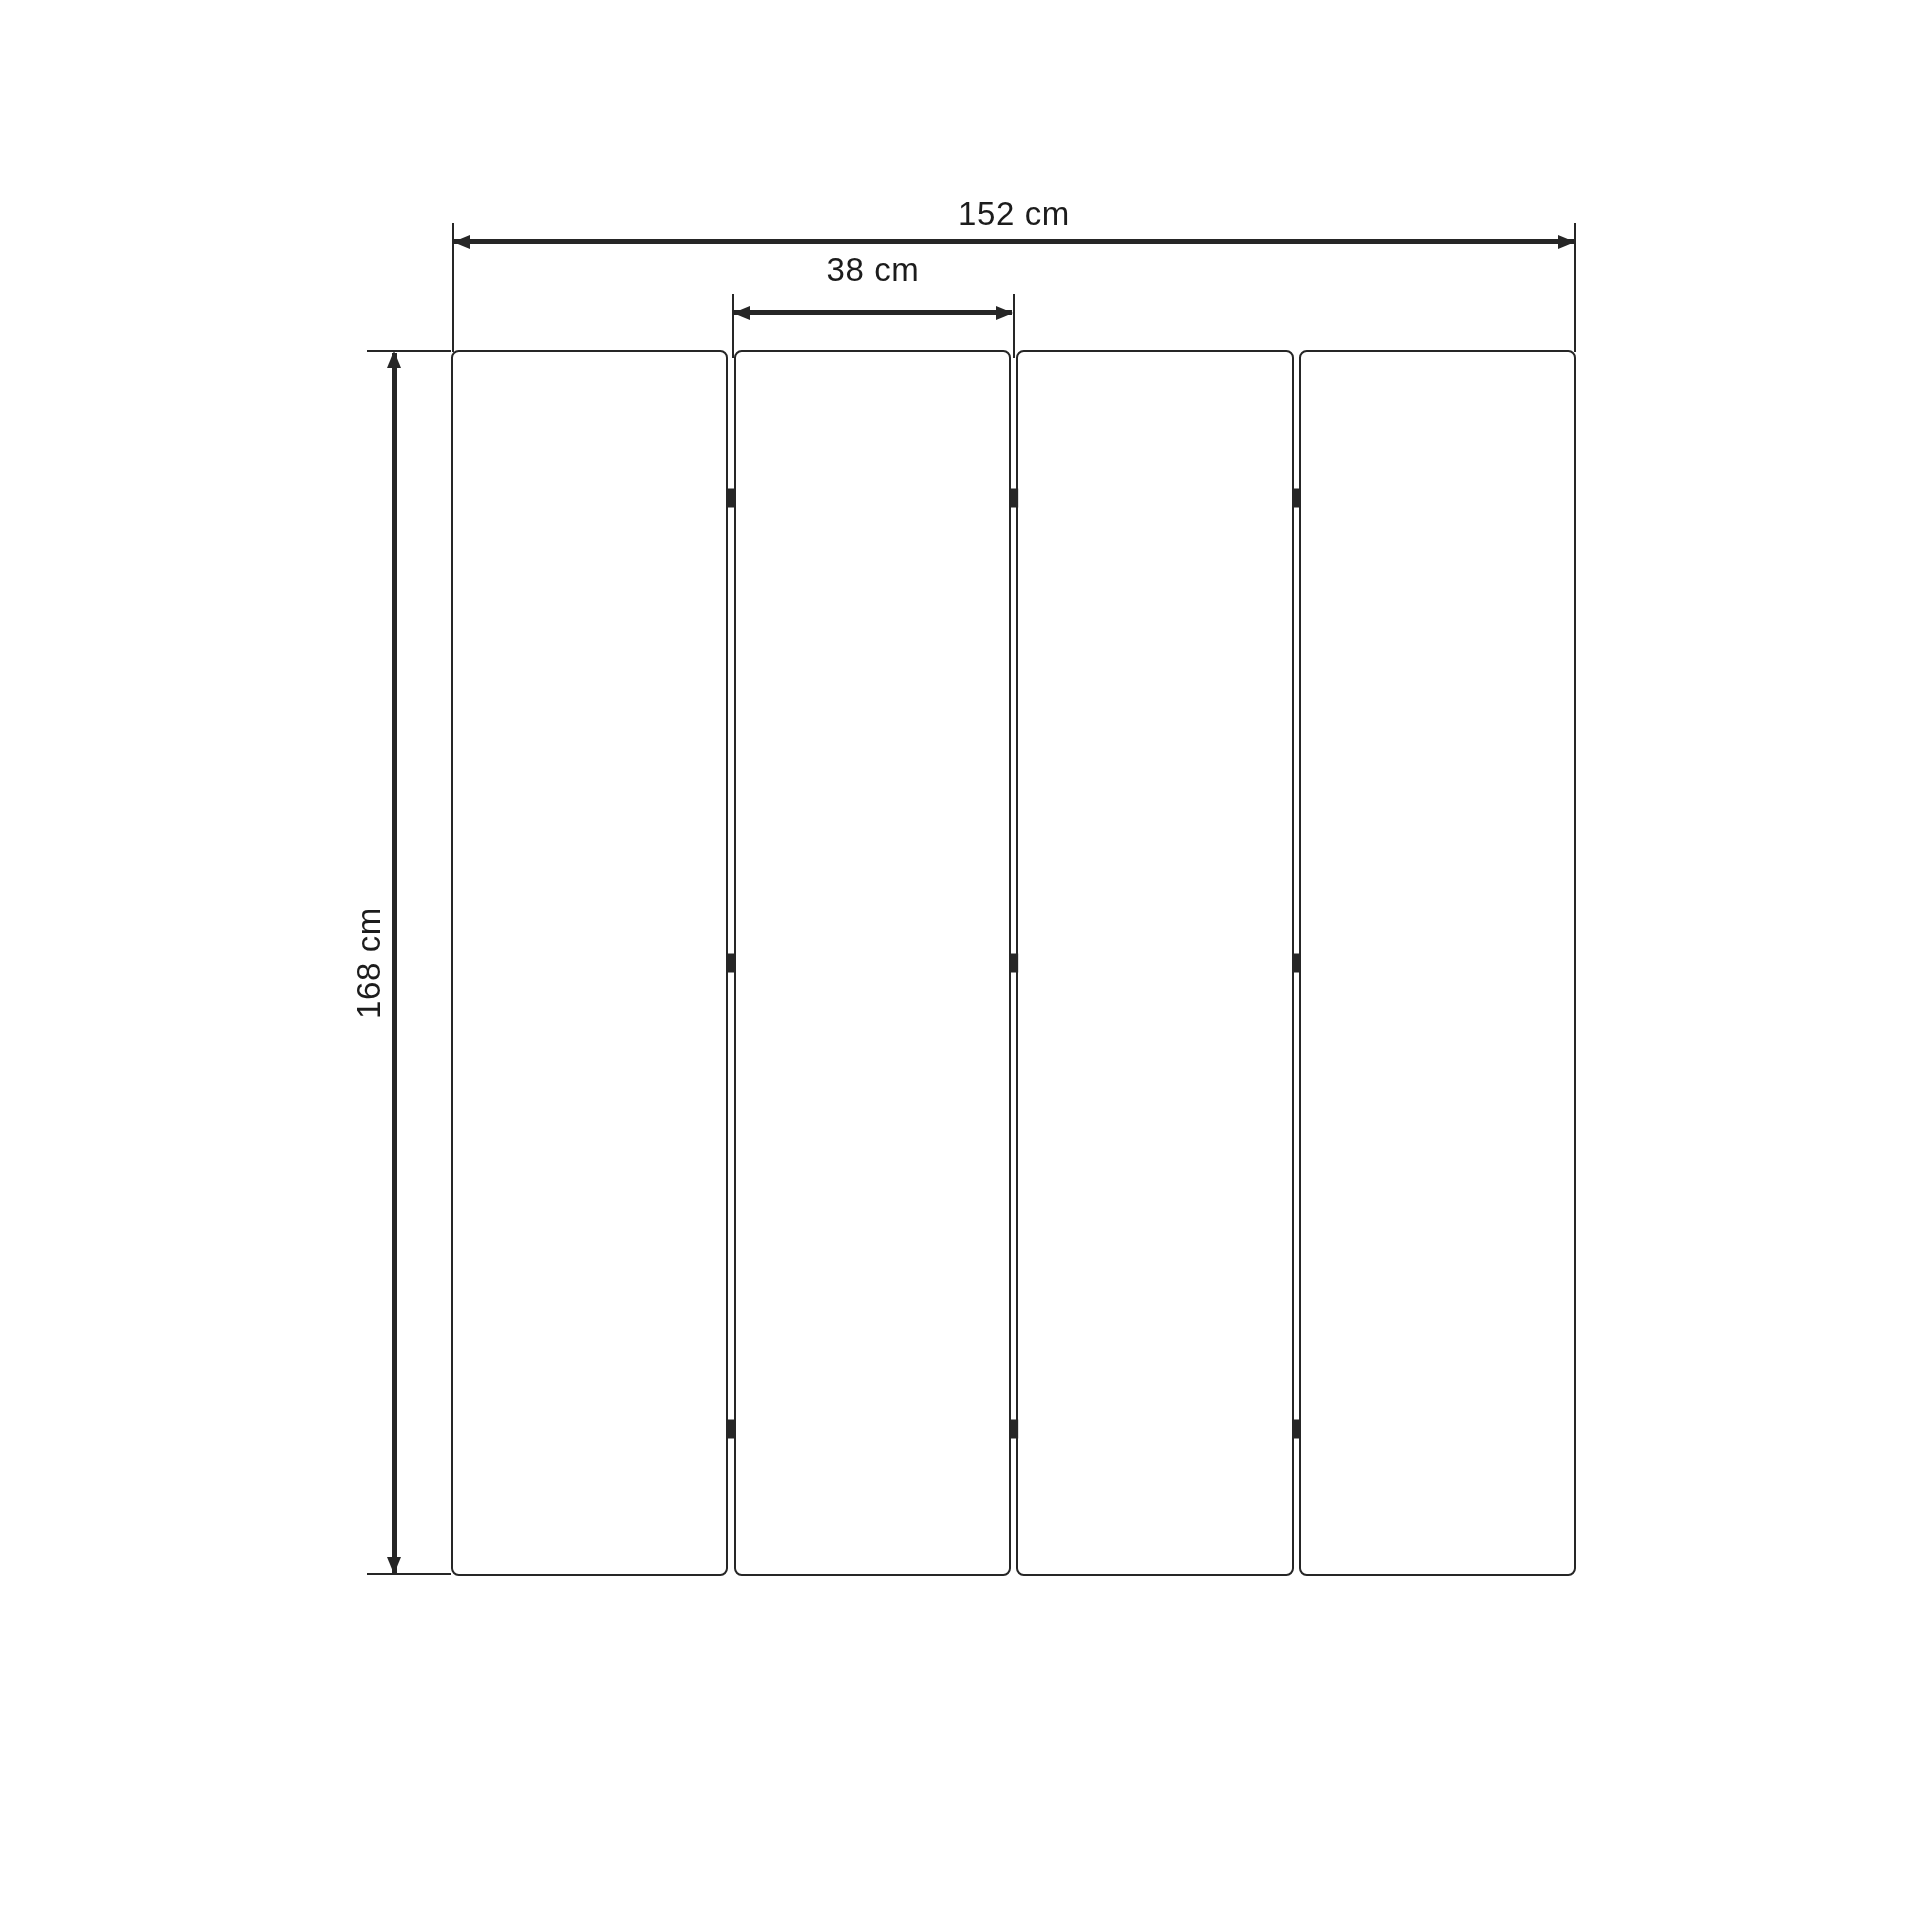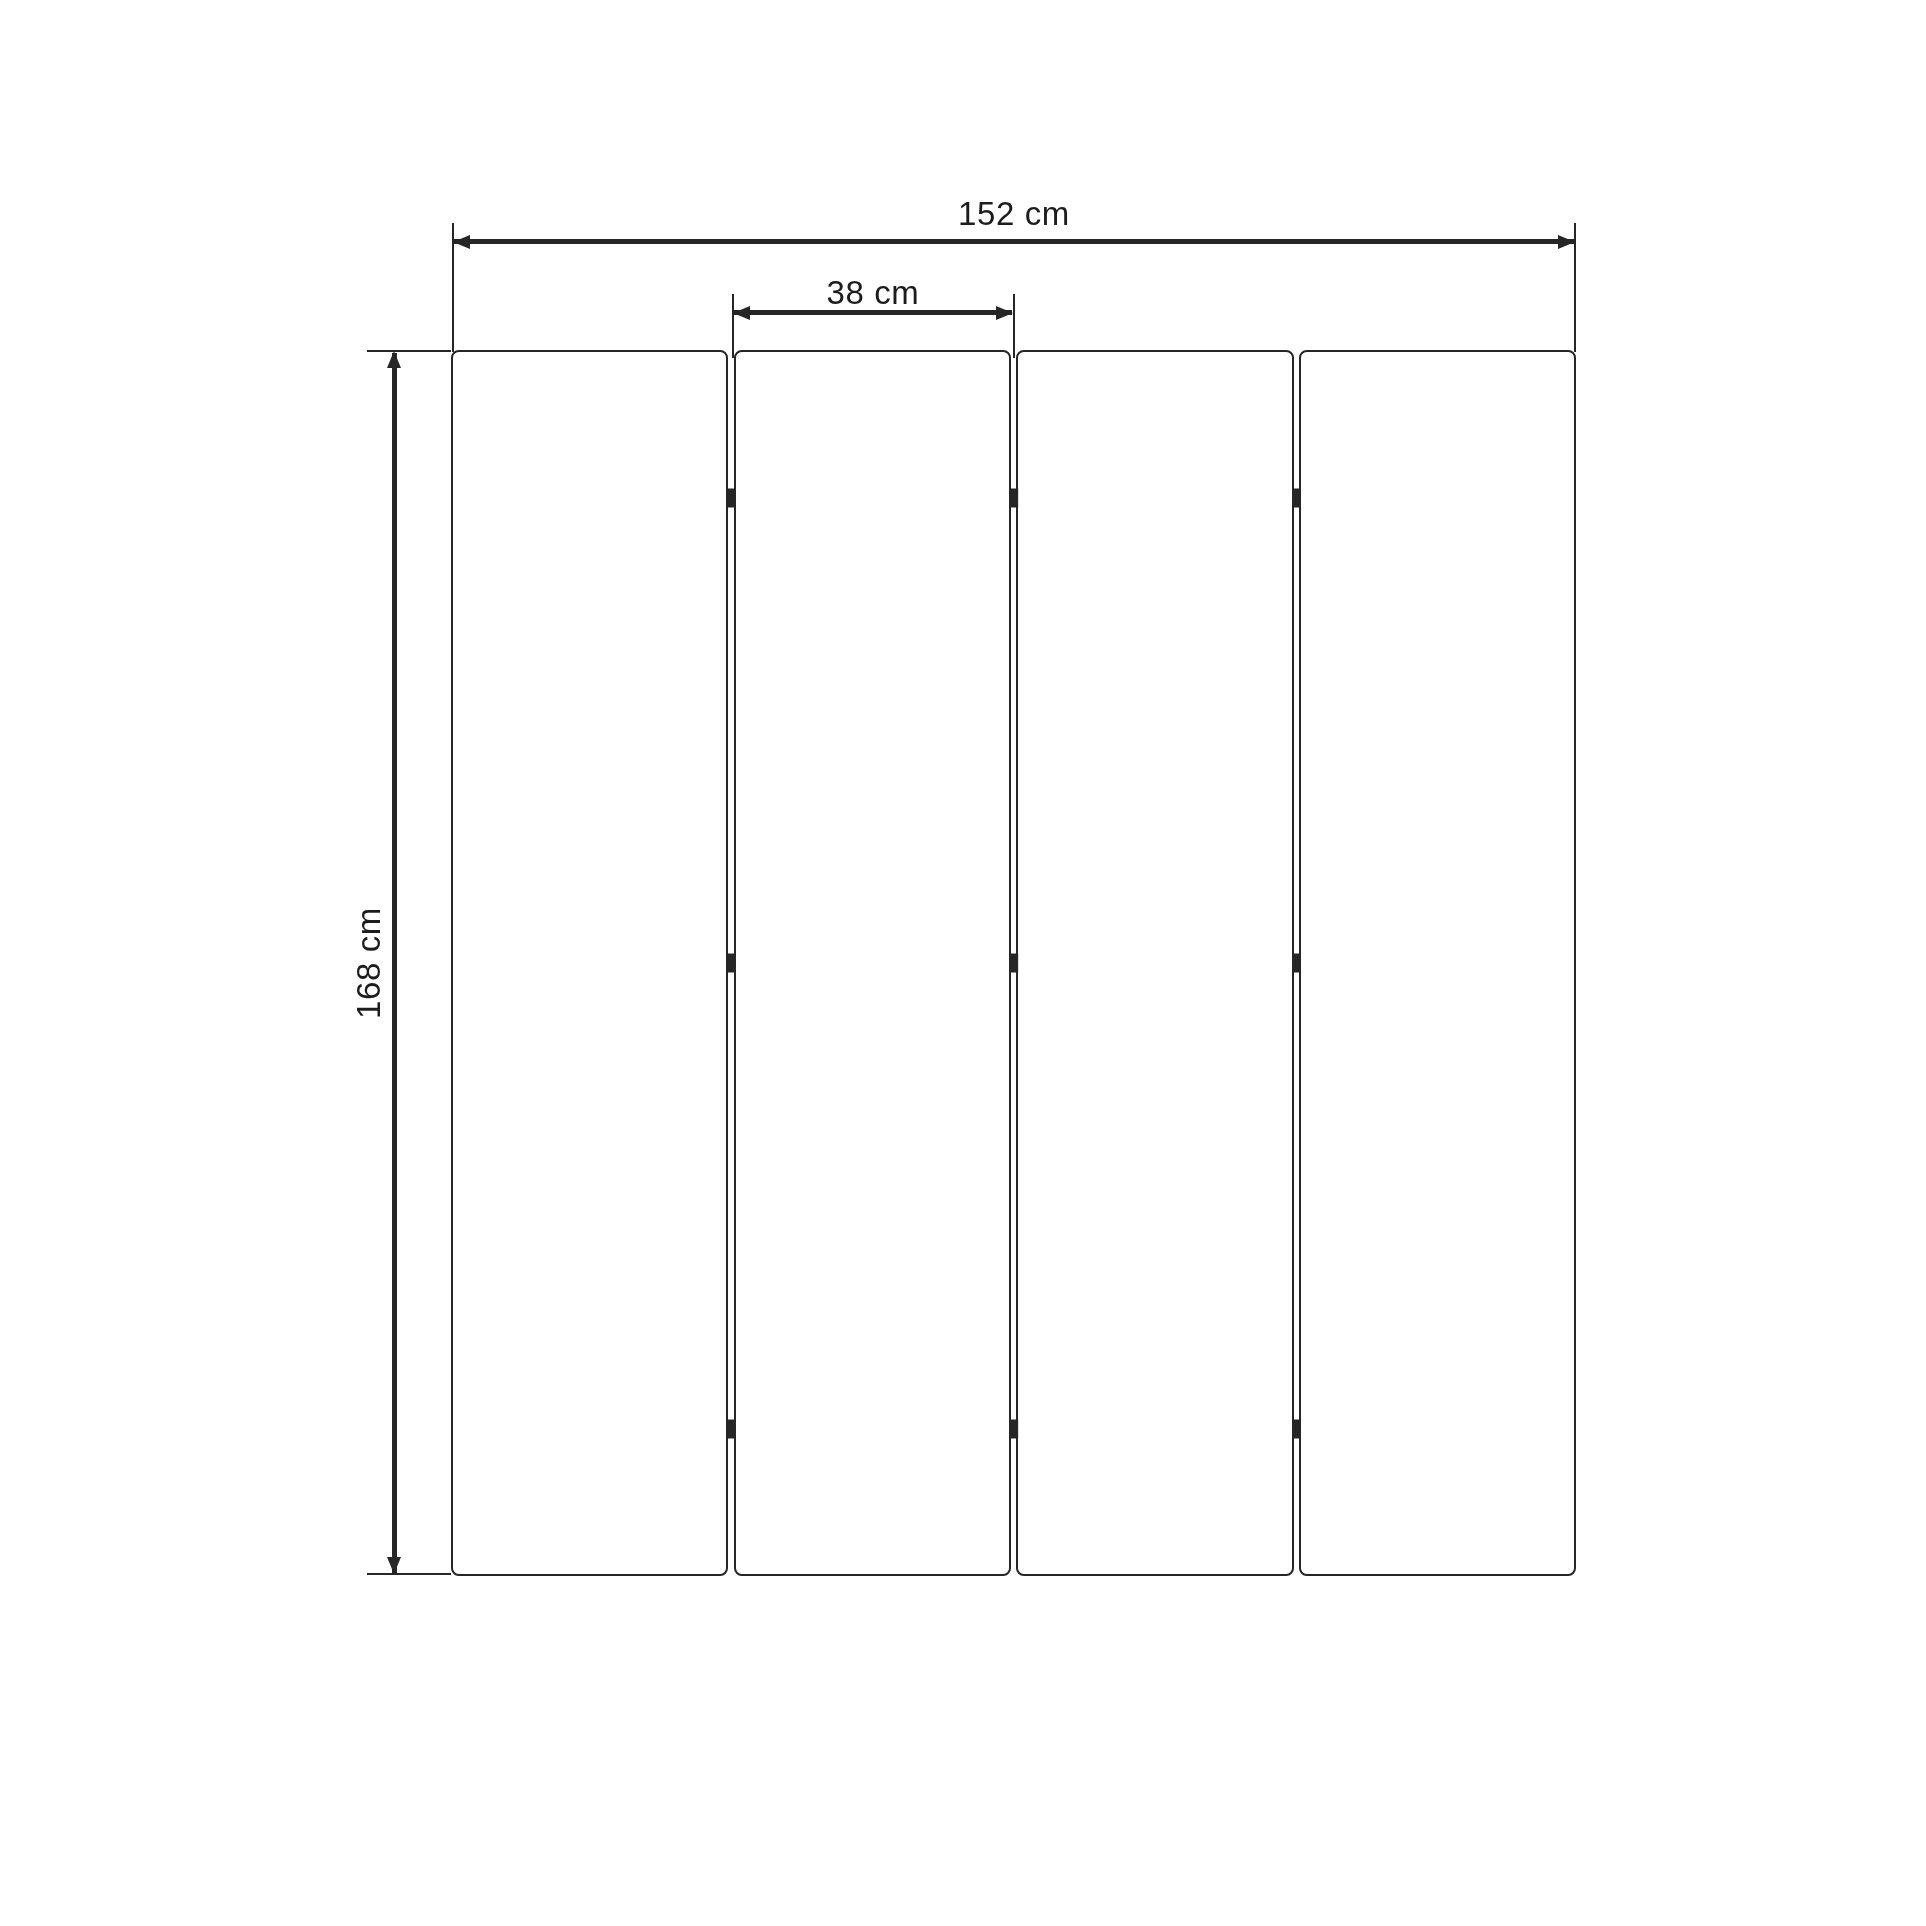--- a/index.html
+++ b/index.html
@@ -88,21 +88,21 @@
     <div class="arr arr-right" style="left:1558px;top:235px;"></div>
     <div class="dim-label" style="left:1014px;top:213px;">152 cm</div>
   </div>
 
   <div>
     <div class="ext-v" style="left:732px;top:294px;height:64px;"></div>
     <div class="ext-v" style="left:1013px;top:294px;height:64px;"></div>
     <div class="shaft-h" style="left:734px;top:310px;width:278px;"></div>
     <div class="arr arr-left" style="left:733px;top:306px;"></div>
     <div class="arr arr-right" style="left:996px;top:306px;"></div>
-    <div class="dim-label" style="left:873px;top:292px;">38 cm</div>
+    <div class="dim-label" style="left:873px;top:269px;">38 cm</div>
   </div>
 
   <div>
     <div class="ext-h" style="left:367px;top:350px;width:84px;"></div>
     <div class="ext-h" style="left:367px;top:1573px;width:84px;"></div>
     <div class="shaft-v" style="left:392px;top:353px;height:1220px;"></div>
     <div class="arr arr-up" style="left:387px;top:351px;"></div>
     <div class="arr arr-down" style="left:387px;top:1557px;"></div>
     <div class="dim-label rot" style="left:368px;top:963px;">168 cm</div>
   </div>

